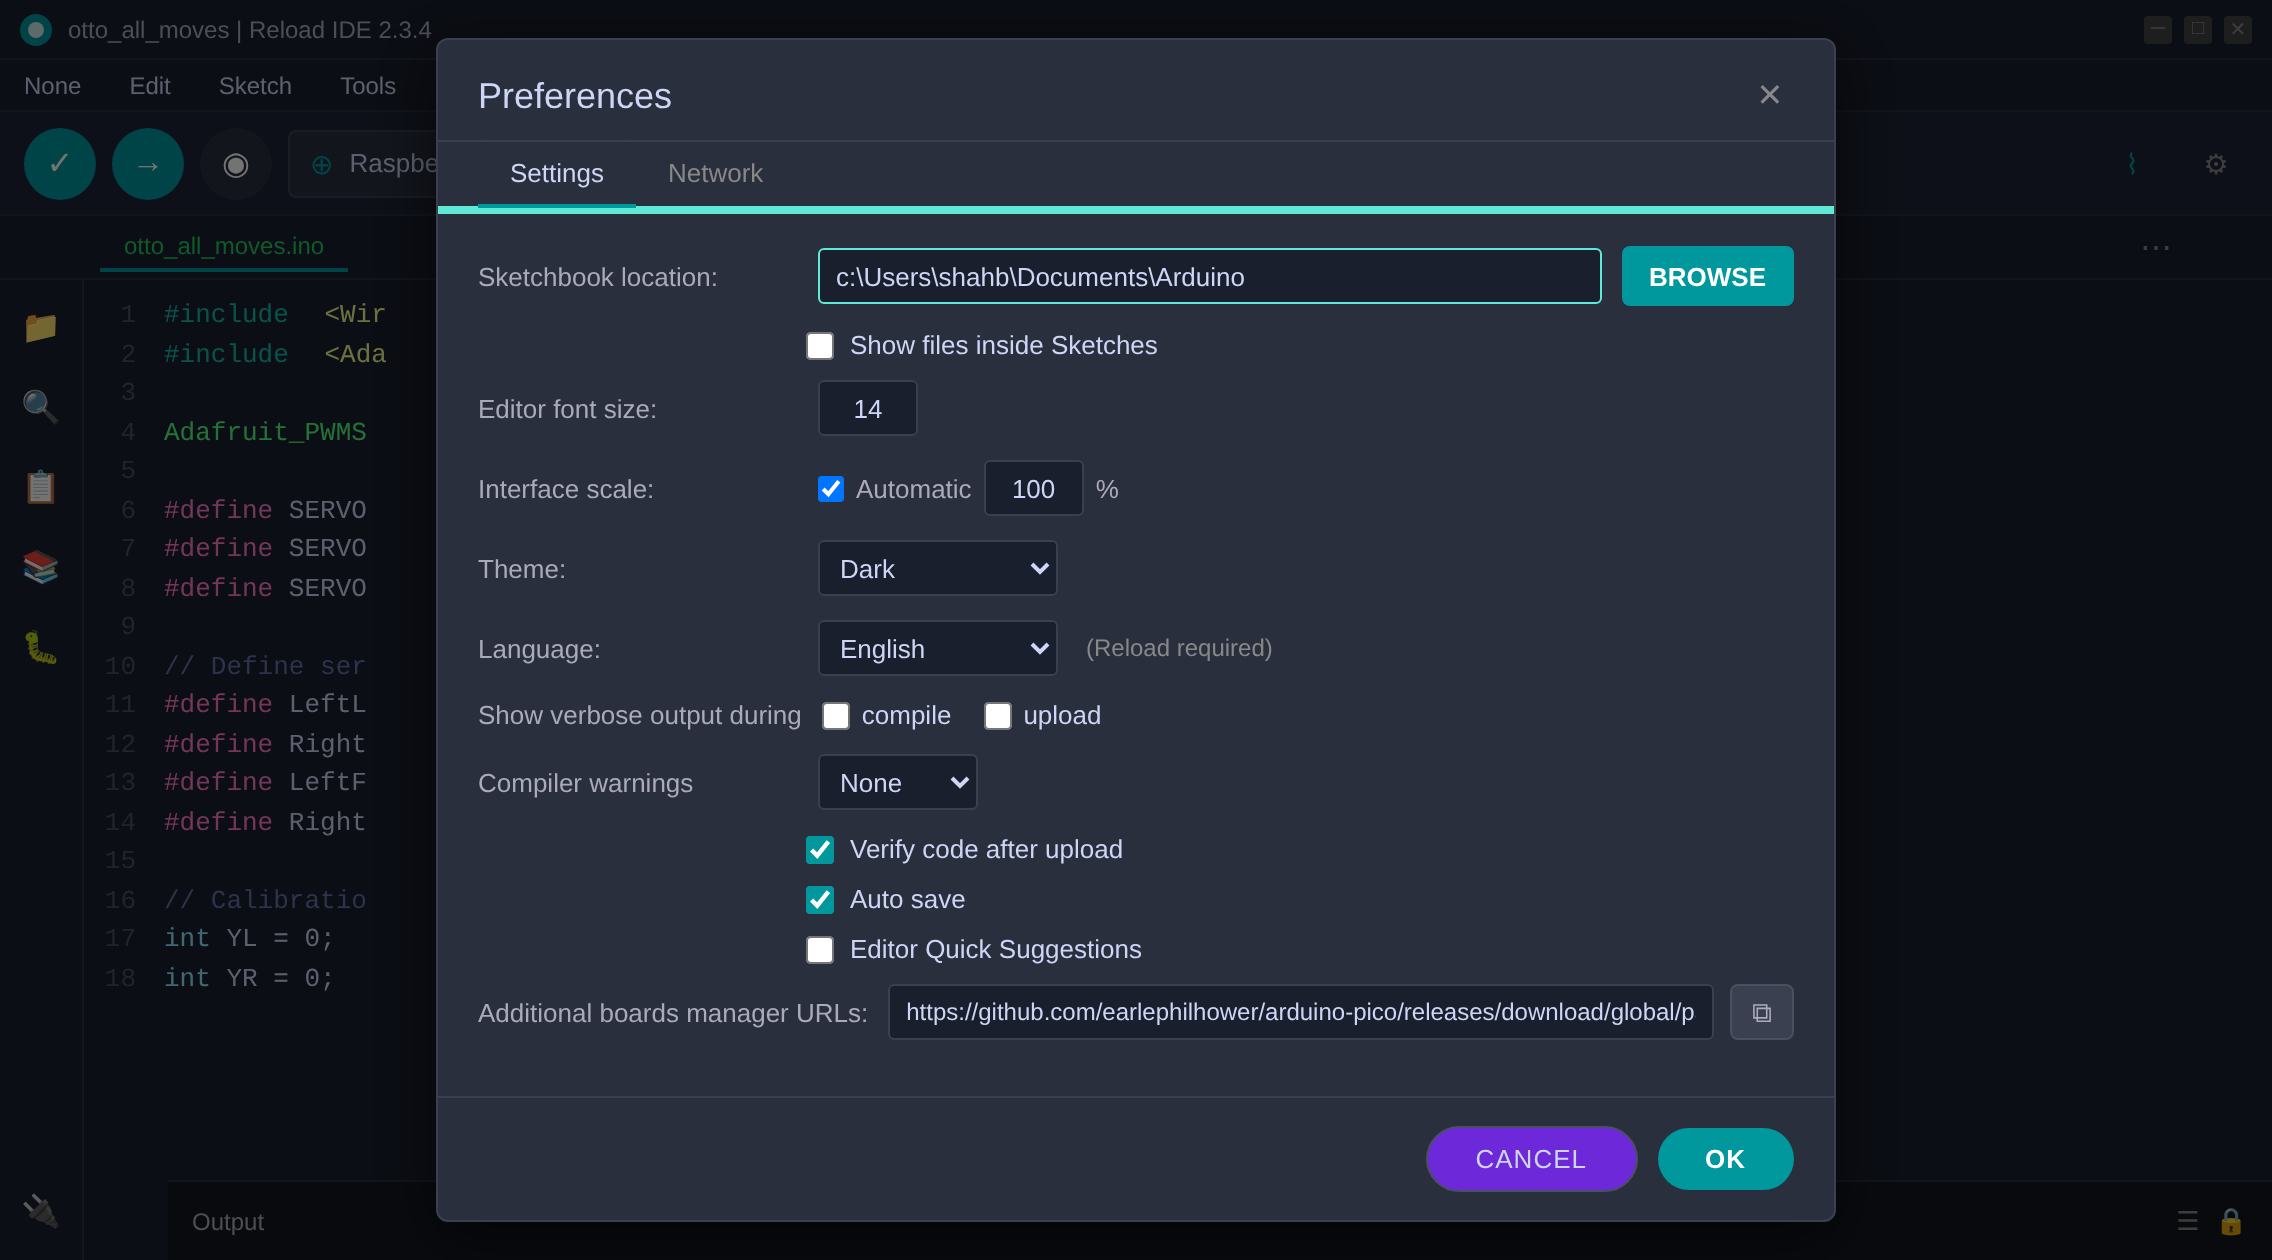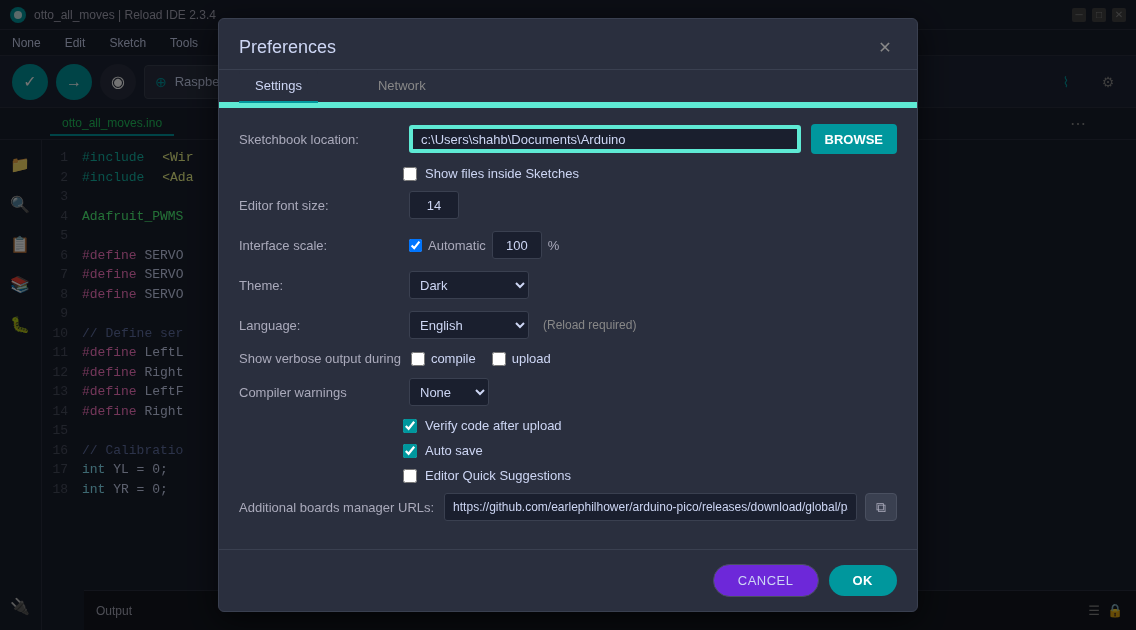--- a/index.html
+++ b/index.html
@@ -247,22 +247,21 @@
       cursor: pointer;
       color: #888;
       font-size: 16px;
       border-radius: 4px;
     }
 
     
     #dialog-tabs {
       display: flex;
       padding: 0 20px;
-      border-bottom: 6px solid #5eead4;
-      gap: 44px;
+      border-bottom: 4px solid #5eead4;
     }
     .dialog-tab {
       padding: 8px 16px;
       font-size: 13px;
       color: #888;
       cursor: pointer;
       border-bottom: 2px solid transparent;
       margin-bottom: -1px;
     }
     .dialog-tab.active {
@@ -285,21 +284,21 @@
       margin-bottom: 12px;
       gap: 10px;
     }
     .pref-label {
       font-size: 13px;
       color: #aab;
       min-width: 160px;
     }
     .pref-input {
       background: #1a1f2e;
-      border: 4px solid #5eead4;
+      border: 1px solid #5eead4;
       border-radius: 3px;
       color: #cdd6f4;
       font-size: 13px;
       padding: 4px 8px;
       flex: 1;
       height: 28px;
     }
     .btn-browse {
       background: #00979d;
       color: white;

